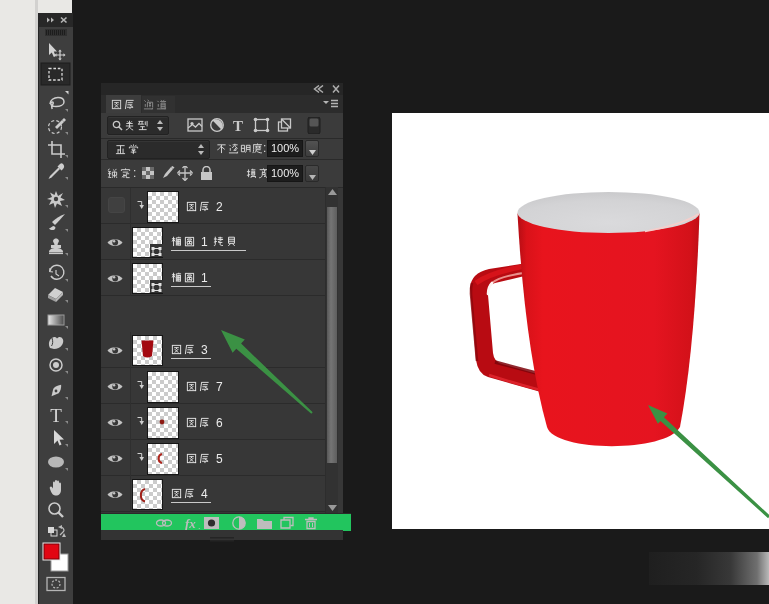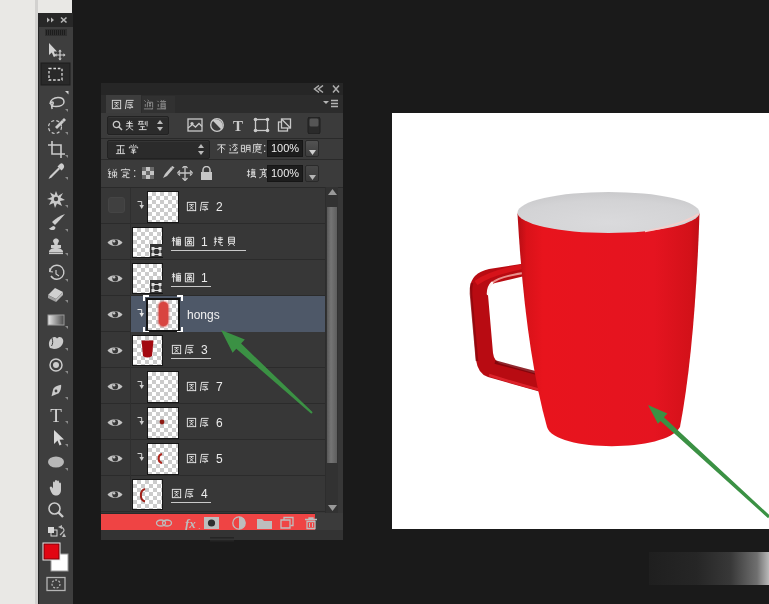--- a/index.html
+++ b/index.html
@@ -14,21 +14,21 @@
   
   #toolbar{left:38px;top:13px;width:34px;height:591px;background:#3e3e3e;border-left:1px solid #262626;box-sizing:border-box;}
   
   #panel{left:101px;top:83px;width:242px;height:457px;background:#3b3b3b;}
   #phead{left:0;top:0;width:242px;height:12px;background:#262626;}
   #ptabs{left:0;top:12px;width:242px;height:18px;background:#2c2c2c;}
   #pfilter{left:0;top:30px;width:242px;height:25px;background:#3b3b3b;border-bottom:1px solid #2a2a2a;}
   #pblend{left:0;top:56px;width:242px;height:20px;background:#3b3b3b;}
   #plock{left:0;top:76px;width:242px;height:27px;background:#3b3b3b;border-top:1px solid #2a2a2a;border-bottom:1px solid #2a2a2a;}
   #plist{left:0;top:105px;width:242px;height:325px;background:#373737;overflow:hidden;}
-  #pbottom{left:0;top:430px;width:214px;height:17px;background:#ef4444;border-top:1px solid #2a2a2a;}
+  #pbottom{left:0;top:430px;width:250px;height:17px;background:#22c55e;border-top:1px solid #2a2a2a;}
   #pfoot{left:0;top:447px;width:242px;height:10px;background:#333;}
   .row{position:absolute;left:0;width:225px;height:36px;border-bottom:1px solid #2b2b2b;background:#373737;}
   
   #canvas{left:392px;top:113px;width:377px;height:416px;background:#ffffff;}
   
   #gstrip{left:649px;top:552px;width:120px;height:33px;
     background:linear-gradient(90deg,#1f1f1f 0%,#262626 40%,#383838 68%,#6f6f6f 90%,#b9b9b9 100%);}
   .cjk{color:#dcdcdc;}
   .combo{background:#2b2b2b;border:1px solid #222222;border-radius:2px;box-shadow:inset 0 1px 0 rgba(255,255,255,0.05),0 1px 0 rgba(255,255,255,0.04);}
   .valbox{width:34px;height:15px;background:#1d1d1d;border:1px solid #161616;color:#ededed;font-size:11px;text-align:center;line-height:15px;}
@@ -447,41 +447,20 @@
             </svg></div>
         <div class="lname u" style="left:70px;">
             <svg class="cjk" width="25" height="11" style="color:#ececec">
               <use href="#c-tuo" width="11" height="11"></use>
               <use href="#c-yuan" x="13" width="11" height="11"></use>
             </svg>
             <span class="lnum">1&nbsp;</span>
           </div>
       </div>
 
-      <div class="row" style="top:108px">
-        <div style="position:absolute;left:29px;top:0;width:196px;height:36px;background:#4e5868;"></div>
-        <svg class="eye" style="left:6px;top:12px" width="16" height="13">
-            <path d="M0.5 6.5 C3.5 2 12.5 2 15.5 6.5 C12.5 11 3.5 11 0.5 6.5 Z" fill="#c2c2c2"></path>
-            <circle cx="8.2" cy="6.5" r="2.9" fill="#373737"></circle>
-            <circle cx="7.1" cy="5.3" r="1.2" fill="#c2c2c2"></circle>
-          </svg>
-        <div class="vdiv"></div>
-        <svg class="clip" style="left:36px;top:12px" width="8" height="10">
-            <path d="M0.5 1.5 H4.7 M4.7 1.5 V5" stroke="#e8e8e8" fill="none"></path>
-            <path d="M2.4 5 H7 L4.7 9 Z" fill="#e8e8e8"></path>
-          </svg>
-        <div class="thumb30 checker selthumb" style="left:46px;">
-          <div style="position:absolute;left:11px;top:2px;width:9px;height:24px;border-radius:4.5px;background:#d84440;box-shadow:0 0 2px 1px rgba(216,68,64,0.8);"></div>
-        </div>
-        <div class="corner" style="left:42px;top:-1px;border-width:2px 0 0 2px;"></div>
-        <div class="corner" style="left:76px;top:-1px;border-width:2px 2px 0 0;"></div>
-        <div class="corner" style="left:42px;top:31px;border-width:0 0 2px 2px;"></div>
-        <div class="corner" style="left:76px;top:31px;border-width:0 2px 2px 0;"></div>
-        <div class="lname" style="left:86px;color:#f2f2f2;">hongs</div>
-      </div>
 
       <div class="row" style="top:144px">
         <svg class="eye" style="left:6px;top:12px" width="16" height="13">
             <path d="M0.5 6.5 C3.5 2 12.5 2 15.5 6.5 C12.5 11 3.5 11 0.5 6.5 Z" fill="#c2c2c2"></path>
             <circle cx="8.2" cy="6.5" r="2.9" fill="#373737"></circle>
             <circle cx="7.1" cy="5.3" r="1.2" fill="#c2c2c2"></circle>
           </svg>
         <div class="vdiv"></div>
         <div class="thumb29 checker" style="left:31px;">
           <svg width="29" height="29">

